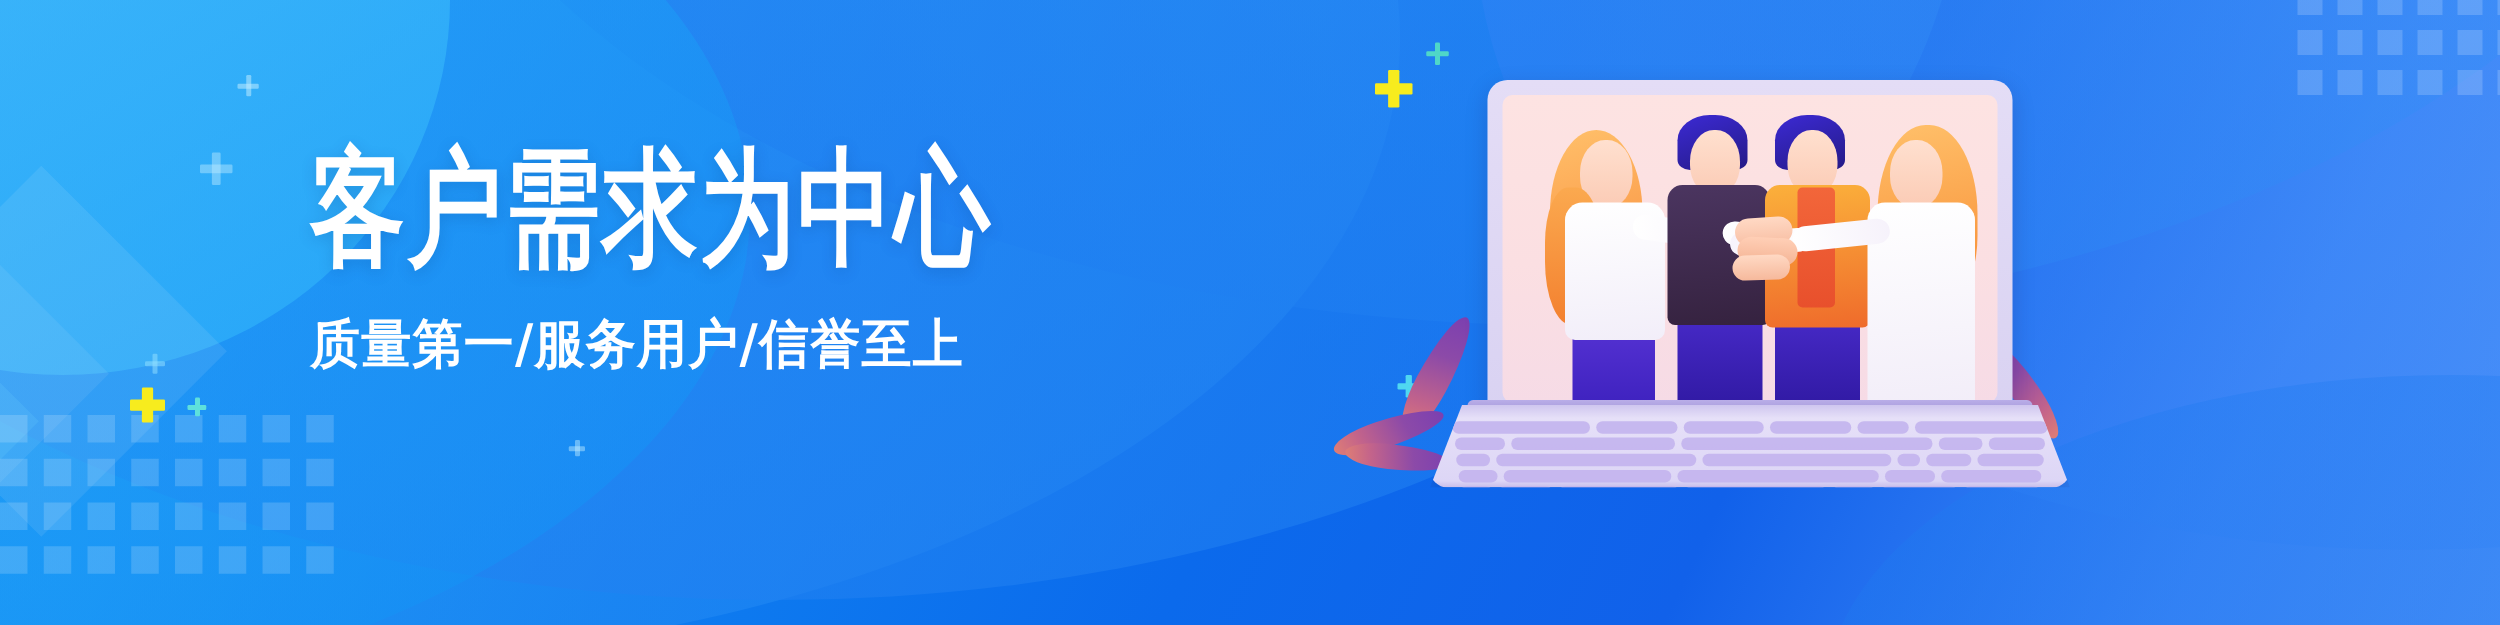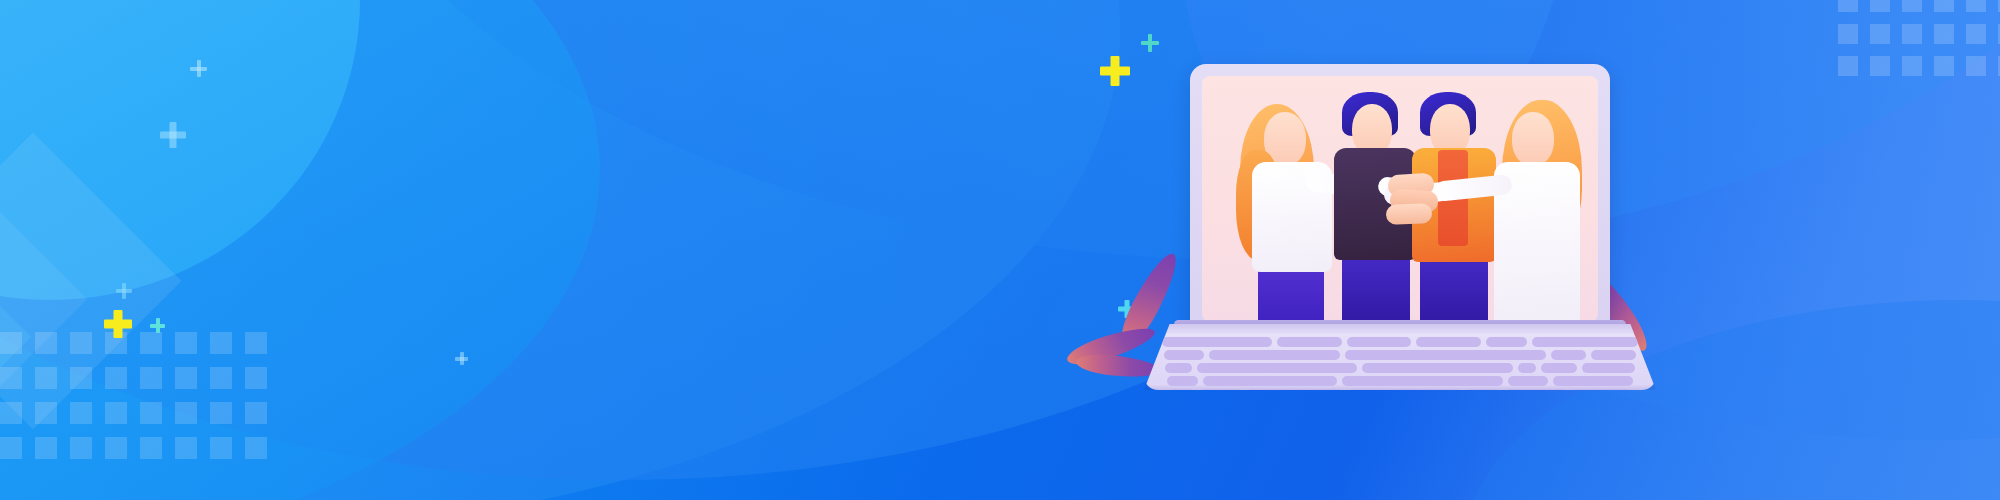--- a/index.html
+++ b/index.html
@@ -233,20 +233,24 @@
       <div class="plus" style="left: 1141px; top: 34px; width: 18px; height: 18px; color: rgb(79, 215, 200); --t: 4px;"></div>
       <div class="plus" style="left: 104px; top: 310px; width: 28px; height: 28px; color: rgb(247, 236, 30); --t: 9px;"></div>
       <div class="plus" style="left: 150px; top: 318px; width: 15px; height: 15px; color: rgb(94, 224, 220); --t: 4px;"></div>
       <div class="plus" style="left: 190px; top: 60px; width: 17px; height: 17px; color: rgba(190, 235, 255, 0.55); --t: 4px;"></div>
       <div class="plus" style="left: 160px; top: 122px; width: 26px; height: 26px; color: rgba(190, 235, 255, 0.45); --t: 7px;"></div>
       <div class="plus" style="left: 116px; top: 283px; width: 16px; height: 16px; color: rgba(150, 225, 255, 0.5); --t: 4px;"></div>
       <div class="plus" style="left: 1118px; top: 300px; width: 18px; height: 18px; color: rgb(79, 215, 240); --t: 5px;"></div>
       <div class="plus" style="left: 455px; top: 352px; width: 13px; height: 13px; color: rgba(200, 240, 255, 0.45); --t: 4px;"></div>
     </div>
 
+  <div class="copy">
+    <div class="headline">客户需求为中心</div>
+    <div class="subline">质量第一/服务用户/信誉至上</div>
+  </div>
 
   <div class="art">
 
     <div id="leaves-left">
         <div class="leaf" style="left: 6px; top: 196px; width: 26px; height: 104px; transform: rotate(28deg); border-radius: 50% / 58% 58% 42% 42%;"></div>
         <div class="leaf" style="left: -30px; top: 248px; width: 22px; height: 92px; transform: rotate(72deg); border-radius: 50% / 58% 58% 42% 42%;"></div>
         <div class="leaf" style="left: -22px; top: 272px; width: 20px; height: 84px; transform: rotate(96deg); border-radius: 50% / 58% 58% 42% 42%;"></div>
       </div>
     <div id="leaves-right">
         <div class="leaf" style="left: 432px; top: 190px; width: 26px; height: 108px; transform: rotate(-8deg); border-radius: 50% / 58% 58% 42% 42%;"></div>

